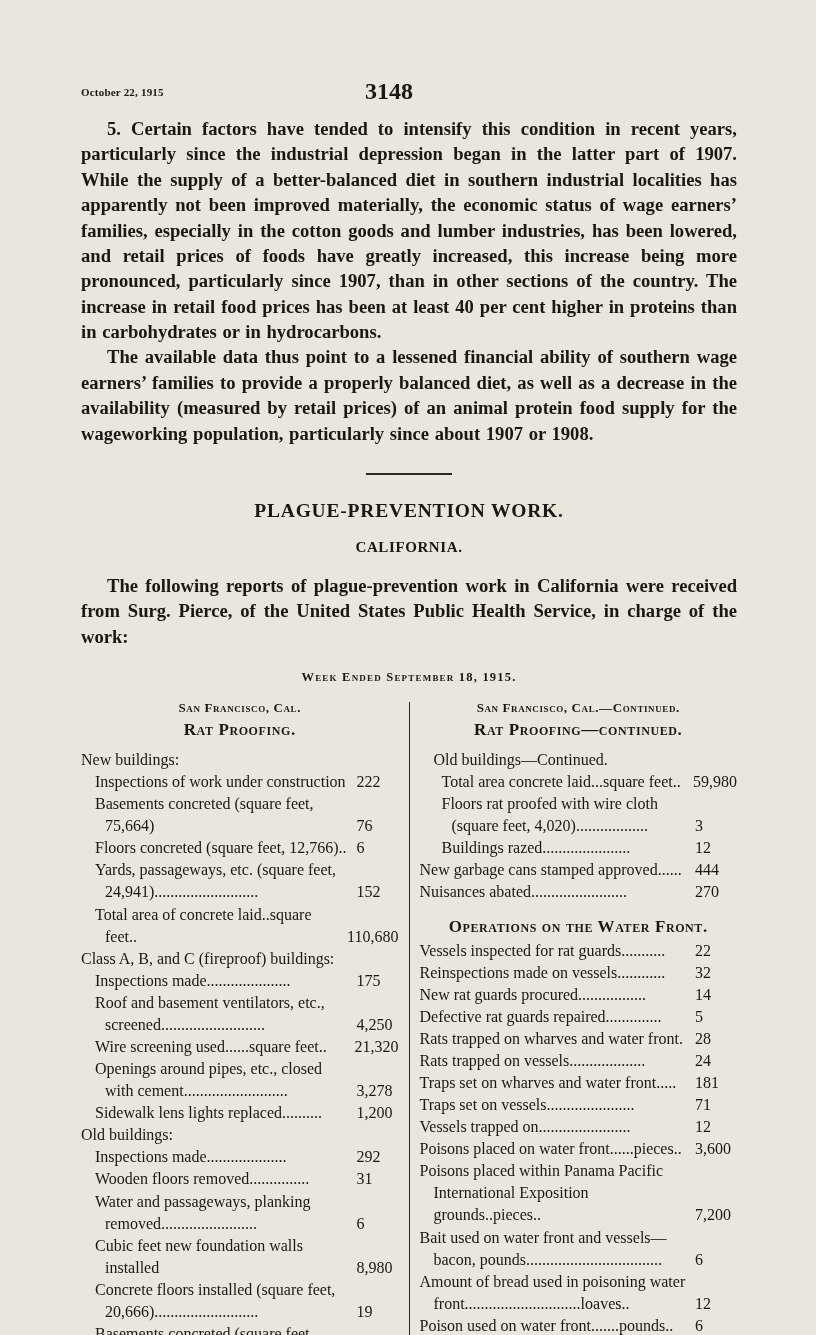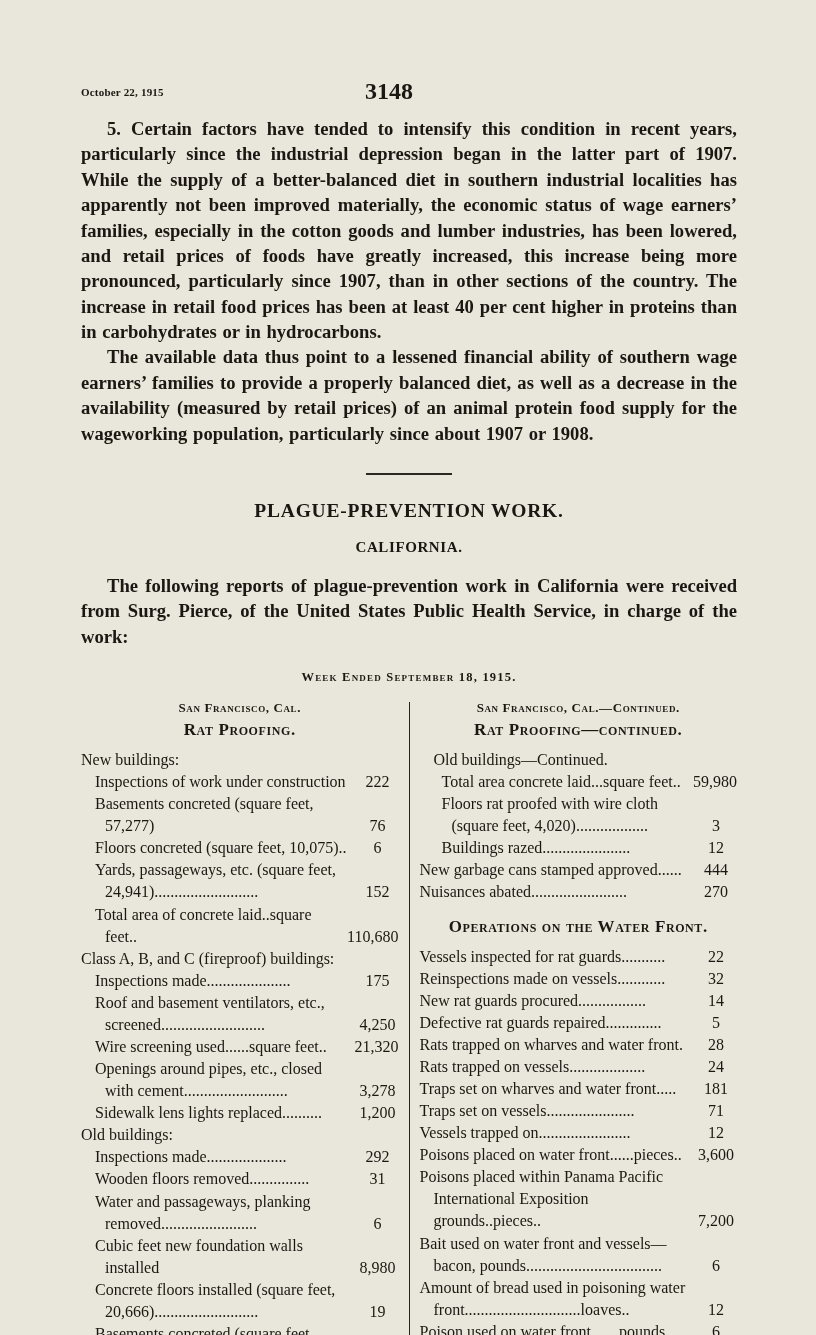--- a/index.html
+++ b/index.html
@@ -48,27 +48,27 @@
   .col-rule { flex:0 0 1px; background:#28231c; margin:2px 10px 0 10px; }
 
   .col-heading {
     text-align:center; font-variant:small-caps; font-weight:bold;
     font-size:13px; letter-spacing:0.6px;
   }
   .col-subheading {
     text-align:center; font-variant:small-caps; font-weight:bold;
     font-size:17px; letter-spacing:0.6px; margin:4px 0 9px;
   }
-  .subheading-spaced { margin-top:13px; margin-bottom:9px; }
+  .subheading-spaced { margin-top:13px; margin-bottom:3px; }
 
   .rows { font-size:16px; font-weight:normal; line-height:1.38; }
   .ledger-row { display:flex; align-items:flex-end; }
   .row-label { flex:1 1 auto; min-width:0; }
   .row-value {
-    flex:0 0 auto; min-width:46px; text-align:center;
+    flex:0 0 auto; min-width:46px; text-align:left;
     padding-left:4px; white-space:nowrap;
   }
   .indent-0 > .row-label { padding-left:14px; text-indent:-14px; }
   .indent-1 > .row-label { padding-left:24px; text-indent:-10px; }
   .indent-2 > .row-label { padding-left:32px; text-indent:-10px; }
 </style>
 </head>
 <body>
 
 <div class="page">
@@ -97,25 +97,25 @@
       <div class="col-subheading">Rat Proofing.</div>
       <div class="rows">
           <div class="ledger-row indent-0">
             <span class="row-label">New buildings:</span>
           </div>
           <div class="ledger-row indent-1">
             <span class="row-label">Inspections of work under construction</span>
             <span class="row-value">222</span>
           </div>
           <div class="ledger-row indent-1">
-            <span class="row-label">Basements concreted (square feet, 57,277)</span>
+            <span class="row-label">Basements concreted (square feet, 75,664)</span>
             <span class="row-value">76</span>
           </div>
           <div class="ledger-row indent-1">
-            <span class="row-label">Floors concreted (square feet, 10,075)..</span>
+            <span class="row-label">Floors concreted (square feet, 12,766)..</span>
             <span class="row-value">6</span>
           </div>
           <div class="ledger-row indent-1">
             <span class="row-label">Yards, passageways, etc. (square feet, 24,941)..........................</span>
             <span class="row-value">152</span>
           </div>
           <div class="ledger-row indent-1">
             <span class="row-label">Total area of concrete laid..square feet..</span>
             <span class="row-value">110,680</span>
           </div>

